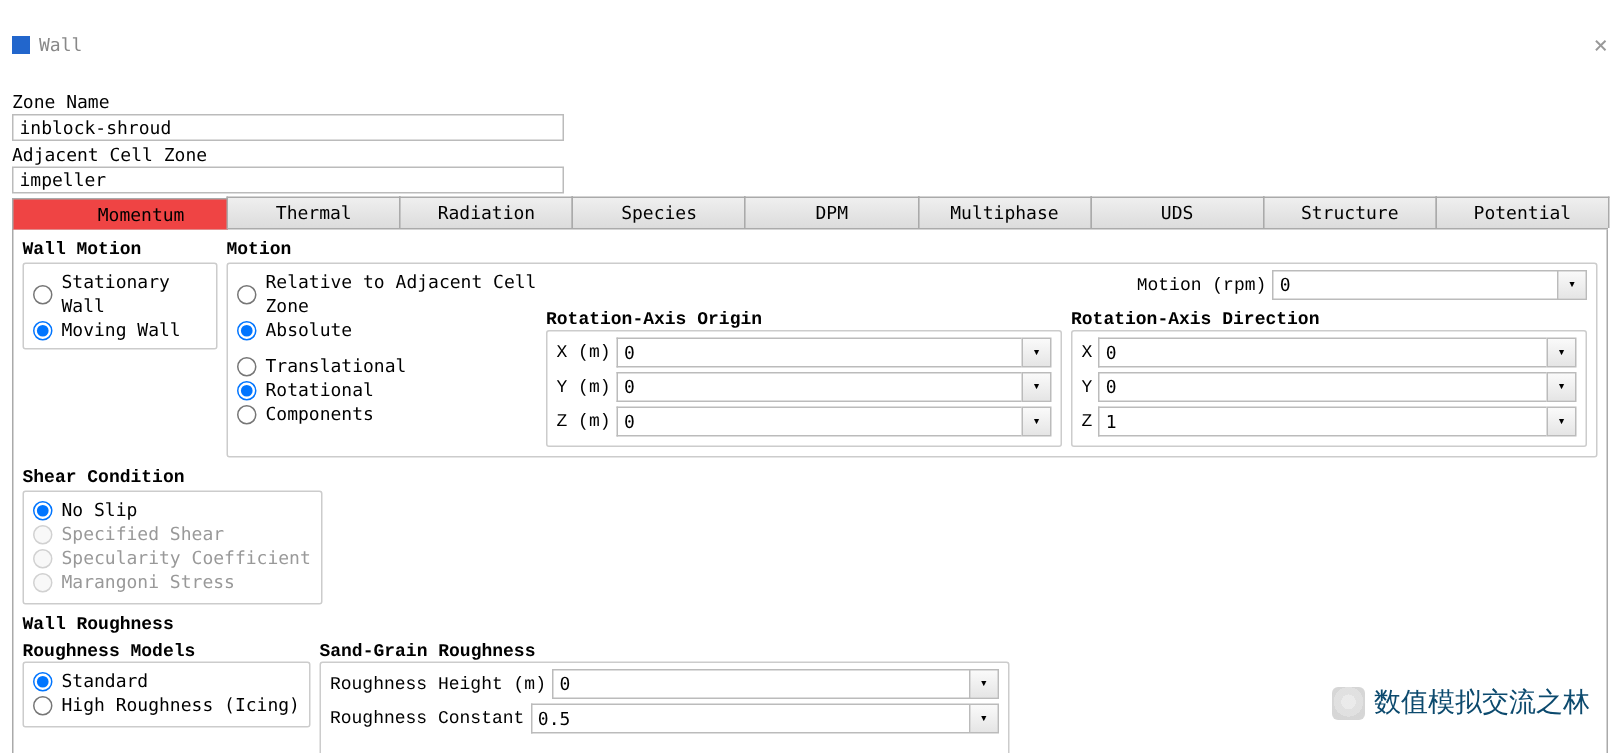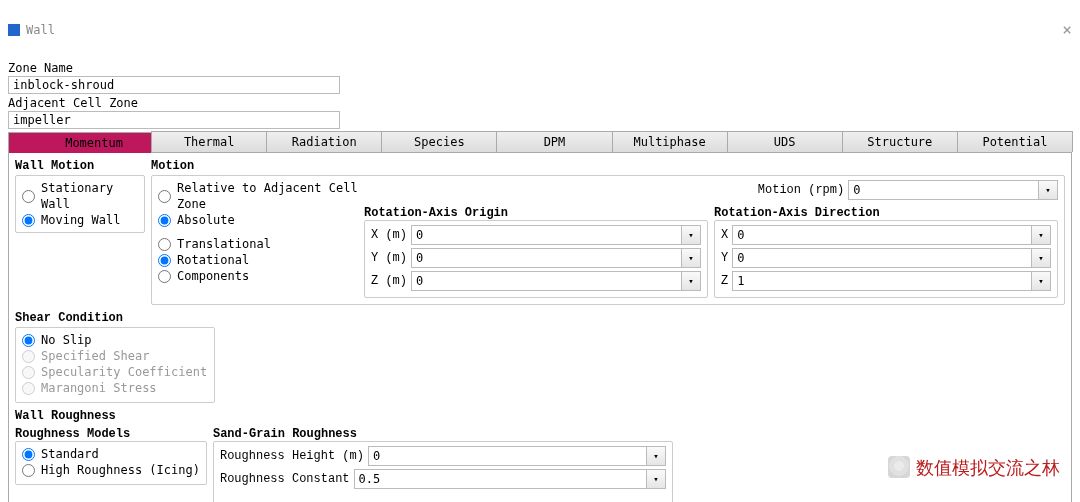--- a/index.html
+++ b/index.html
@@ -25,21 +25,21 @@
     width: 12px; height: 12px;
     background: #2266cc;
     margin-right: 6px;
     display: inline-block;
   }
   .titlebar .spacer { flex: 1; }
   .titlebar .close { font-size: 16px; color: #999; cursor: default; }
   .content { padding: 0 8px; }
   .field-label { font-size: 12px; margin-top: 2px; }
   .text-input {
-    width: 332px;
+    width: 368px;
     border: 1px solid #bbb;
     font-family: inherit;
     font-size: 12px;
     padding: 1px 4px;
     height: 18px;
     display: block;
     margin-top: 1px;
   }
   .tabs {
     display: flex;
@@ -52,21 +52,21 @@
     padding: 3px 0;
     background: linear-gradient(#efefef,#dcdcdc);
     border: 1px solid #aaa;
     border-bottom: none;
     font-family: "SimSun", monospace;
     font-size: 12px;
     cursor: default;
     margin-right: -1px;
   }
   .tab.active {
-    background: #be185d;
+    background: #ef4444;
     position: relative;
     top: 1px;
     font-weight: normal;
     padding-left: 28px;
   }
   .panel-area {
     border: 1px solid #aaa;
     border-top: none;
     padding: 6px 6px 4px 6px;
   }
@@ -129,25 +129,25 @@
   }
   .btn.primary {
     background: linear-gradient(#6b6b6b,#4a4a4a);
     color: #fff;
     border-color: #444;
   }
   .watermark {
     position: absolute;
     right: 20px;
     bottom: 22px;
-    color: #b91c1c;
+    color: #0c4a6e;
     font-family: "Microsoft YaHei","SimSun",sans-serif;
     font-size: 18px;
     display: flex;
-    align-items: flex-start;
+    align-items: flex-end;
     gap: 6px;
     pointer-events: none;
   }
   .wm-icon {
     width: 22px; height: 22px;
     border-radius: 4px;
     background: radial-gradient(circle at 50% 45%, #ddd 30%, #ccc 30% 60%, #bbb 60%);
     opacity: .6;
   }
 </style>

